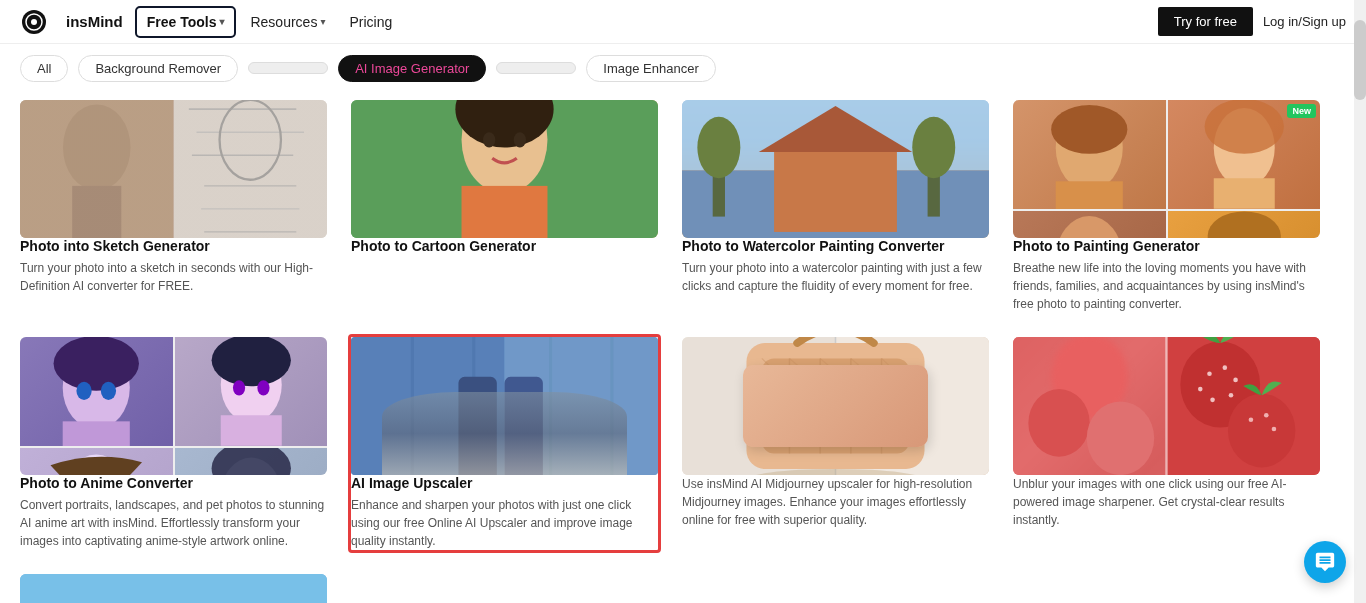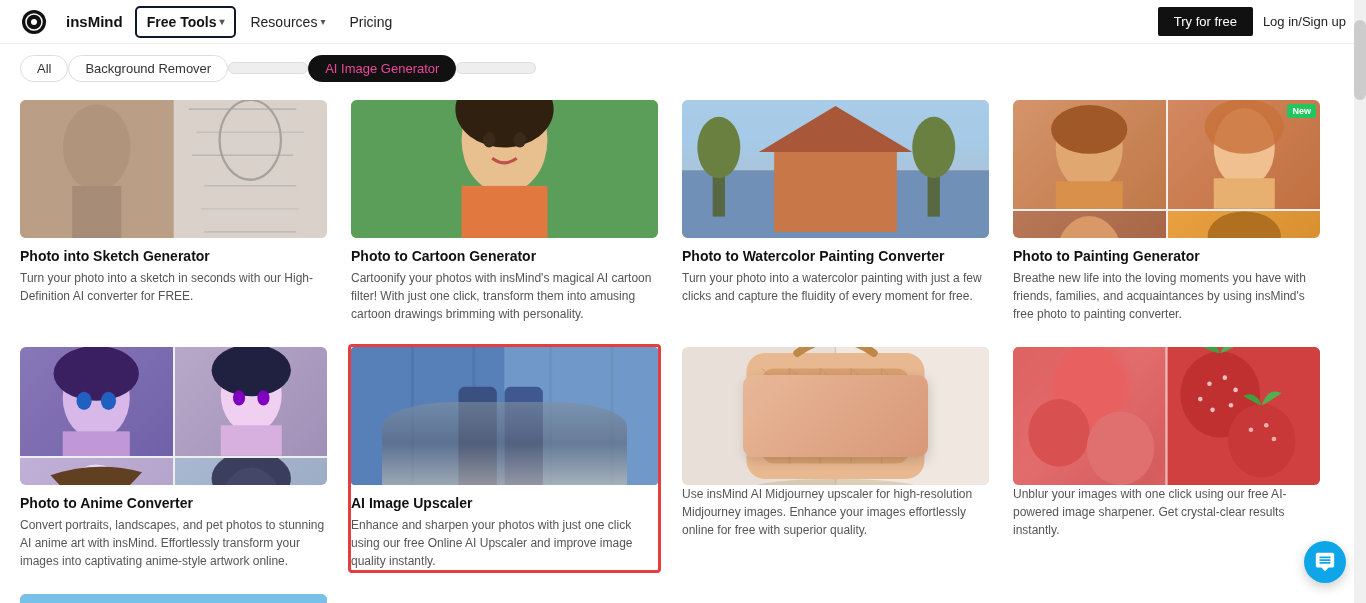--- a/index.html
+++ b/index.html
@@ -100,20 +100,21 @@
     
     .content {
       padding: 0 20px 20px 20px;
       max-width: 1340px;
     }
 
     
     .filter-bar {
       display: flex;
       align-items: center;
+      gap: 10px;
       padding: 8px 0;
       overflow: hidden;
       height: 48px;
     }
     .filter-pill {
       padding: 5px 16px;
       border-radius: 20px;
       border: 1px solid #ddd;
       font-size: 13px;
       color: #333;
@@ -146,21 +147,20 @@
       height: 138px;
       border-radius: 6px;
       overflow: hidden;
       position: relative;
       background: #f0f0f0;
     }
     .card-title {
       font-size: 14px;
       font-weight: 600;
       color: #111;
-      margin-top: 10px;
       margin-bottom: 5px;
     }
     .card-desc {
       font-size: 12px;
       color: #555;
       line-height: 1.5;
     }
 
     
     
@@ -331,20 +331,21 @@
   </div>
 </nav>
 
 <div class="content">
   <div class="filter-bar">
     <div class="filter-pill">All</div>
     <div class="filter-pill">Background Remover</div>
     <div class="filter-pill" style="min-width:80px;background:#eee;"></div>
     <div class="filter-pill active">AI Image Generator</div>
     <div class="filter-pill" style="min-width:80px;background:#eee;"></div>
+    <div class="filter-pill">Image Enhancer</div>
   </div>
 
   <div class="grid">
 
     <div class="card">
       <div class="card-img img-sketch">
 
         <svg width="100%" height="100%" viewBox="0 0 200 138" preserveAspectRatio="xMidYMid slice">
           <rect width="100" height="138" fill="#c0a888"></rect>
           <rect x="100" width="100" height="138" fill="#e0d8d0"></rect>
@@ -374,21 +375,20 @@
           <rect x="72" y="80" width="56" height="58" fill="#e07840"></rect>
 
           <ellipse cx="100" cy="30" rx="32" ry="25" fill="#302010"></ellipse>
 
           <ellipse cx="90" cy="50" rx="4" ry="5" fill="#3a2a1a"></ellipse>
           <ellipse cx="110" cy="50" rx="4" ry="5" fill="#3a2a1a"></ellipse>
           <path d="M92 62 Q100 68 108 62" stroke="#c05050" stroke-width="2" fill="none"></path>
         </svg>
       </div>
       <div class="card-title">Photo to Cartoon Generator</div>
-      <div class="card-desc">Cartoonify your photos with insMind's magical AI cartoon filter! With just one click, transform them into amusing cartoon drawings brimming with personality.</div>
     </div>
 
     <div class="card">
       <div class="card-img img-watercolor">
         <svg width="100%" height="100%" viewBox="0 0 200 138" preserveAspectRatio="xMidYMid slice">
 
           <rect width="200" height="70" fill="#a8cce8" opacity="0.9"></rect>
 
           <rect y="70" width="200" height="68" fill="#7090b8"></rect>
 

